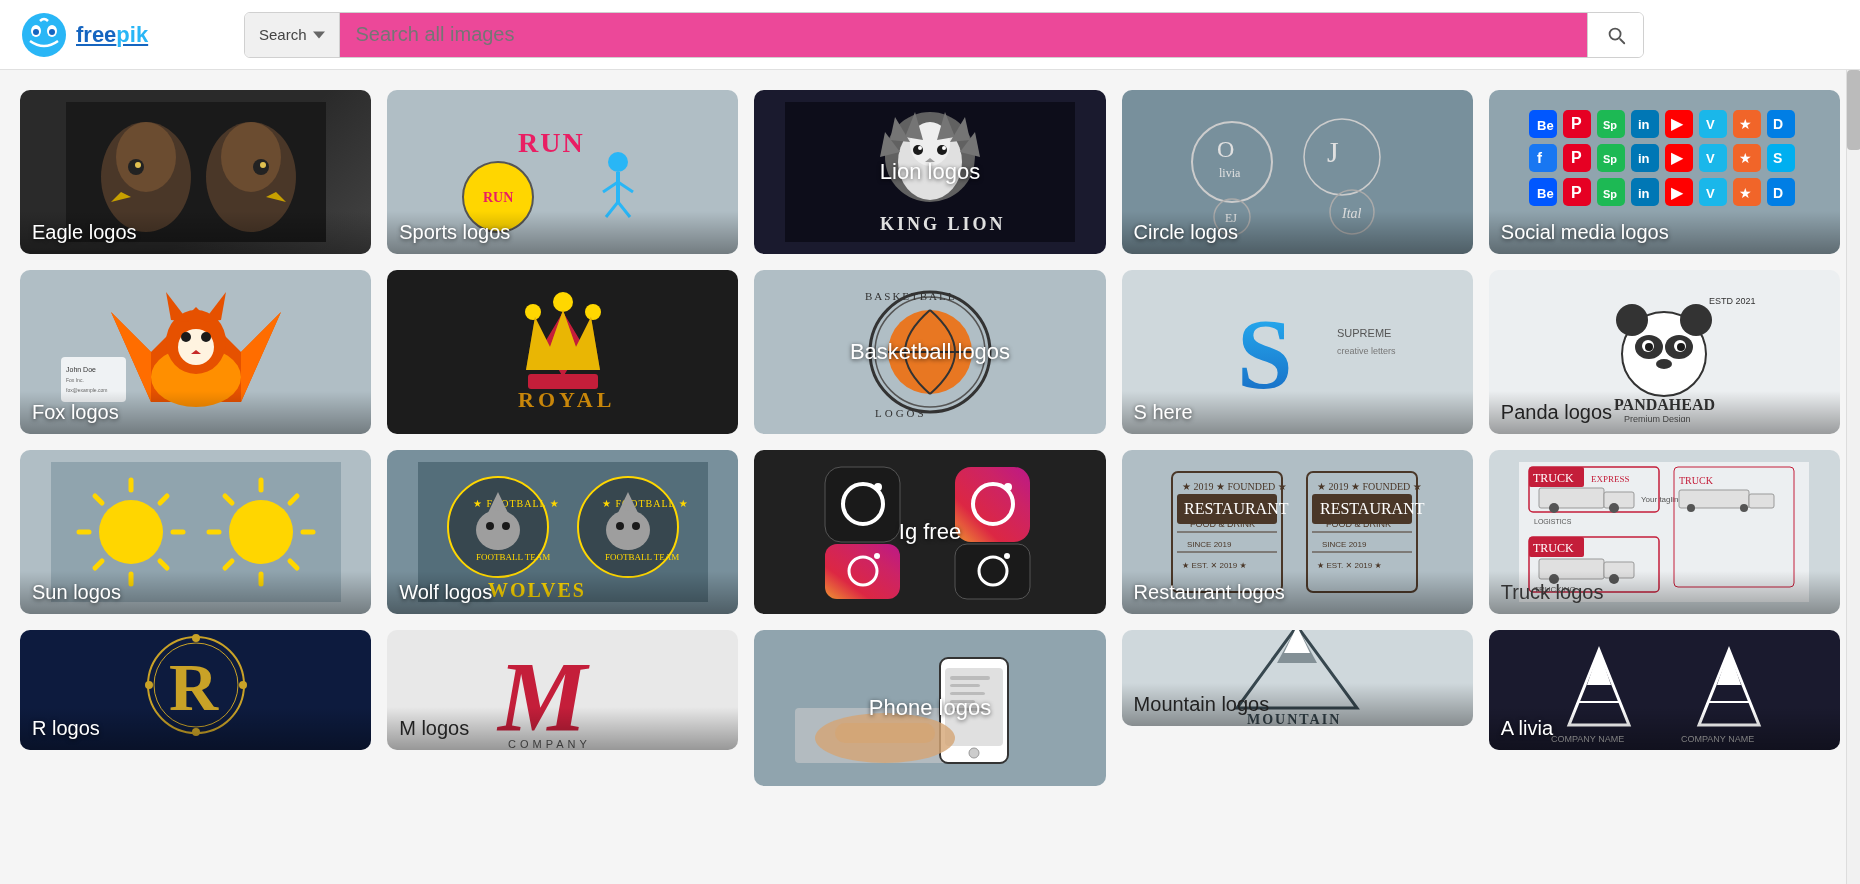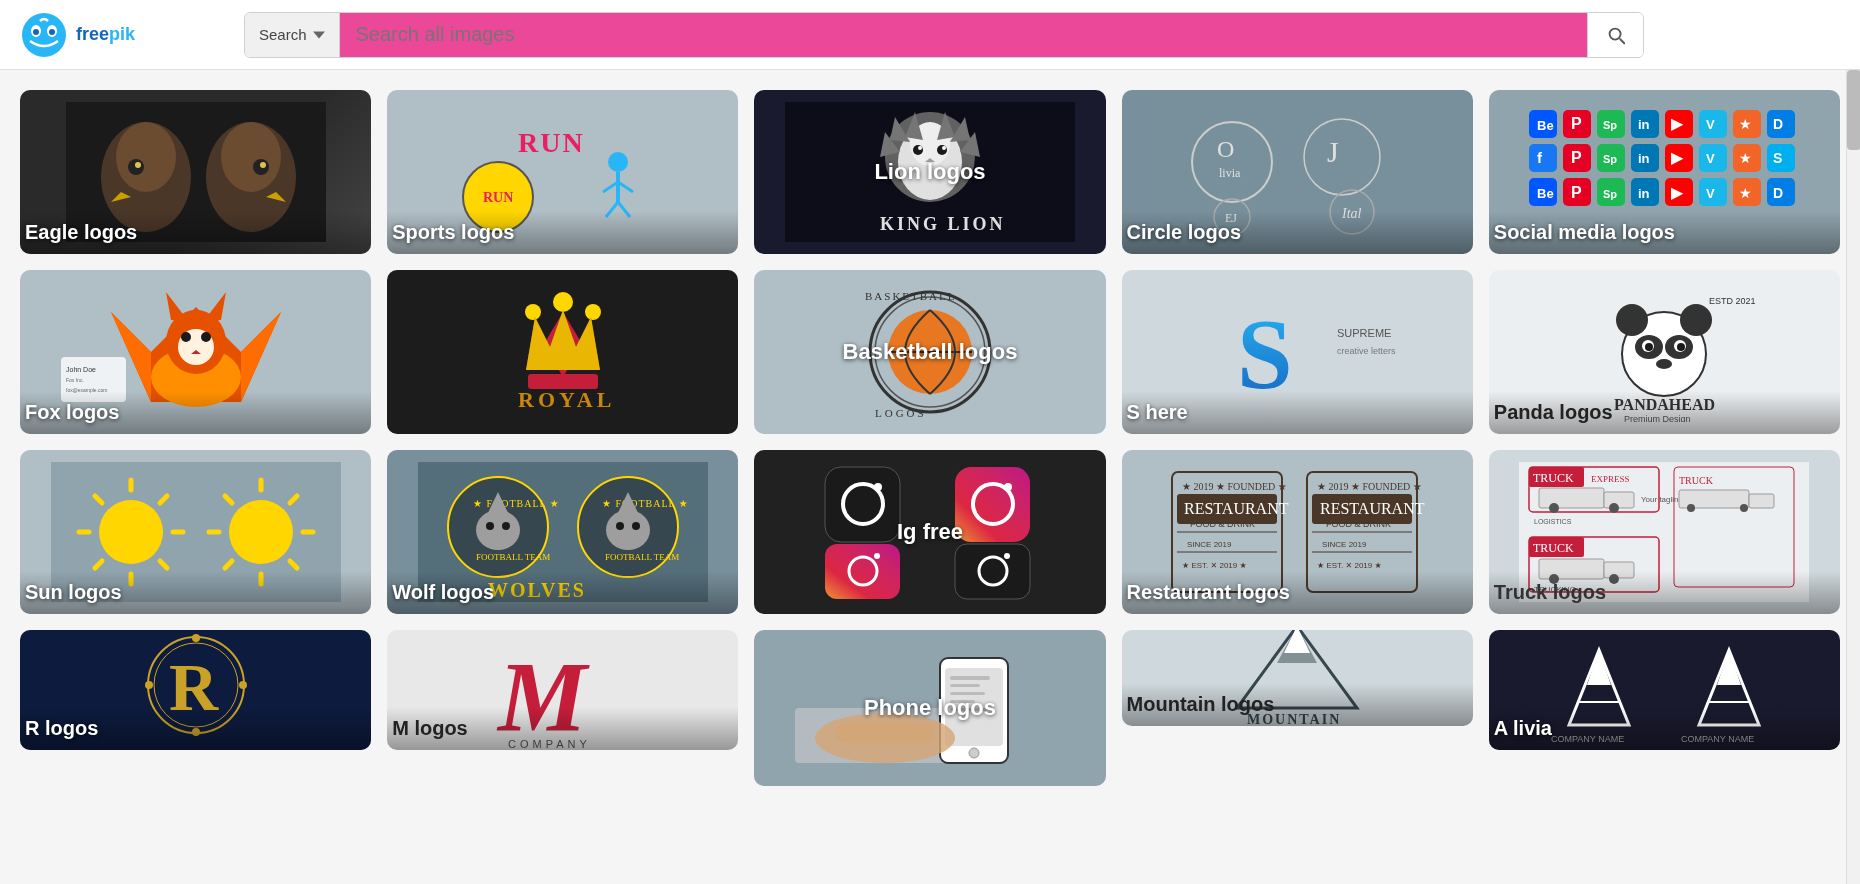--- a/index.html
+++ b/index.html
@@ -22,23 +22,24 @@
       align-items: center;
       margin-right: 24px;
       min-width: 200px;
     }
     .logo-icon {
       width: 48px;
       height: 48px;
       margin-right: 8px;
     }
     .logo-text {
-      font-size: 18px;
+      font-size: 22px;
       font-weight: 700;
       color: #1565c0;
+      text-decoration: underline;
     }
     .logo-text span { color: #29b6f6; }
 
     .search-bar {
       display: flex;
       flex: 1;
       max-width: 1400px;
       border: 1.5px solid #d0d0d0;
       border-radius: 6px;
       overflow: hidden;
@@ -114,24 +115,24 @@
       overflow: hidden;
       height: 164px;
       cursor: pointer;
       background: #ccc;
     }
     .grid-item-label {
       position: absolute;
       bottom: 0;
       left: 0;
       right: 0;
-      padding: 10px 5px;
+      padding: 10px 12px;
       color: #fff;
       font-size: 20px;
-      font-weight: 700;
+      font-weight: 400;
       text-shadow: 0 1px 4px rgba(0,0,0,0.7);
       background: linear-gradient(transparent, rgba(0,0,0,0.35));
     }
     .grid-item-label.centered {
       text-align: center;
       top: 0;
       display: flex;
       align-items: center;
       justify-content: center;
       background: none;

